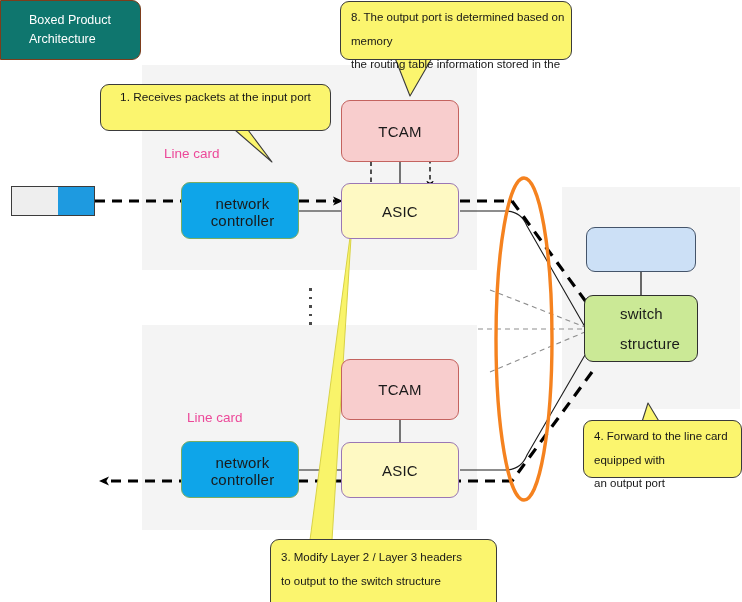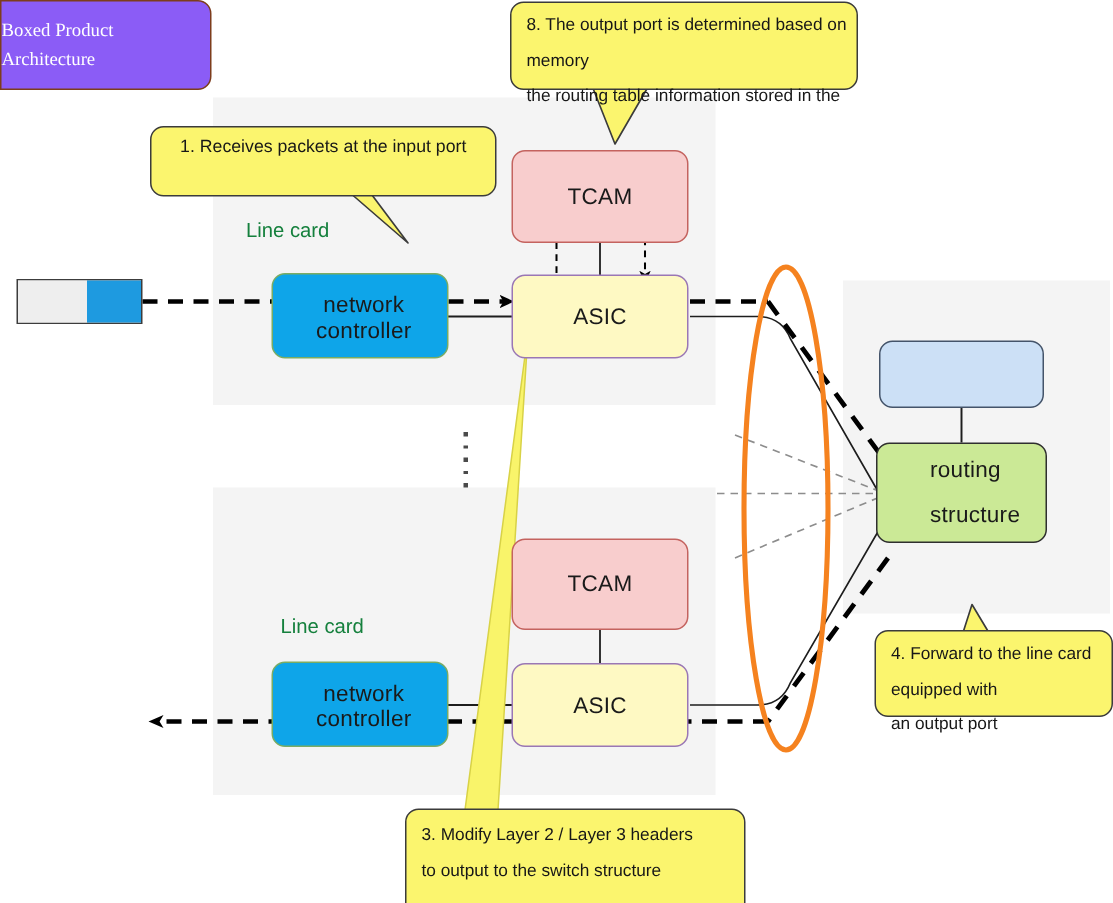--- a/index.html
+++ b/index.html
@@ -25,40 +25,40 @@
   .node-nc{background:#0ea5e9;border:1.4px solid #7aac63;
            align-items:flex-end;justify-content:flex-end;padding:0 0 9px 5px;}
   .node-blue{background:#cce0f6;border:1.3px solid #44546a;}
   .node-switch{background:#cbe996;border:1.3px solid #2f2f2f;
                flex-direction:column;align-items:flex-start;padding-left:35px;
                justify-content:center;line-height:1.95;}
 
   
   .title-box{
     position:absolute;left:0;top:0;width:141px;height:60px;
-    background:#8b5cf6;border:1.5px solid #7d3d1c;
+    background:#0f766e;border:1.5px solid #7d3d1c;
     border-top-left-radius:0;border-top-right-radius:9px;
     border-bottom-right-radius:9px;border-bottom-left-radius:0;
     color:#ffffff;font-size:12.5px;line-height:1.55;
-    padding:10px 0 0 0;box-sizing:border-box;font-family:Liberation Serif, serif;
+    padding:10px 0 0 28px;box-sizing:border-box;
   }
   .title-box span{display:block;}
 
   
   .callout{
     position:absolute;box-sizing:border-box;
     background:#fbf56e;border:1.1px solid #3b3b3b;border-radius:9px;
     font-size:11.5px;line-height:2.05;padding:4px 9px 4px 10px;
     color:#171717;
   }
   .callout.c1{font-size:11.8px;display:flex;align-items:flex-start;justify-content:center;padding:0 10px;}
   .callout span{display:block;white-space:nowrap;}
 
   
-  .plain-label{position:absolute;font-size:13.5px;color:#15803d;white-space:nowrap;}
+  .plain-label{position:absolute;font-size:13.5px;color:#ec4899;white-space:nowrap;}
 
   
   .packet{position:absolute;display:flex;box-sizing:border-box;
           border:1.1px solid #3c3c3c;}
   .packet .seg-a{flex:0 0 46px;background:#eeeeee;}
   .packet .seg-b{flex:1 1 auto;background:#1e9ae0;}
 
   
   .dots{position:absolute;display:flex;flex-direction:column;gap:6px;align-items:center;}
   .dots i{display:block;width:2.5px;height:2.5px;background:#4a4a4a;}
@@ -165,21 +165,21 @@
 
   <div class="node node-asic" style="left:341px;top:442px;width:118px;height:56px;">
     <span>ASIC</span>
   </div>
 
   <div class="node node-blue" style="left:586px;top:227px;width:110px;height:45px;">
     <span></span>
   </div>
 
   <div class="node node-switch" style="left:584px;top:295px;width:114px;height:67px;">
-    <span>routing</span>
+    <span>switch</span>
     <span>structure</span>
   </div>
 
   <div class="callout c1" style="left:100px;top:84px;width:231px;height:47px;">
     <span>1. Receives packets at the input port</span>
   </div>
 
   <div class="callout" style="left:340px;top:1px;width:232px;height:59px;">
     <span>8. The output port is determined based on</span>
     <span>memory</span>

